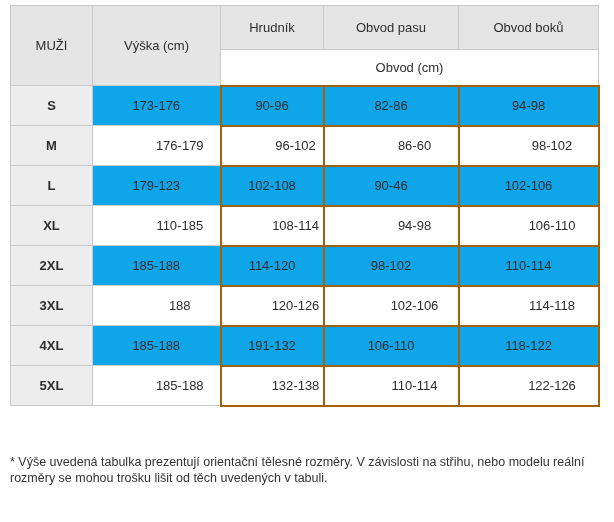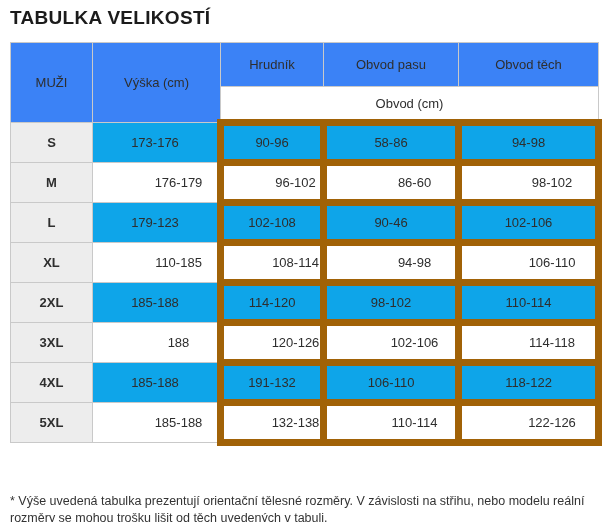--- a/index.html
+++ b/index.html
@@ -36,71 +36,70 @@
     border: 1px solid #c9c9c9;
     text-align: center;
     vertical-align: middle;
     padding: 0;
     font-weight: normal;
   }
   thead tr.hrow1 { height: 44px; }
   thead tr.hrow2 { height: 36px; margin-left: 20px; }
   tbody tr { height: 40px; }
 
-  thead th { background: #3b82f6; }
+  thead th { background: #e5e5e5; }
   td.span-cell { background: #ffffff; border-bottom-color: #555555; }
 
   tbody th.c1 { background: #ededed; font-weight: bold; }
   tbody tr.alt td.data { background: #0ea5e9; }
   tbody tr:not(.alt) td.data { background: #ffffff; padding-left: 47px; }
 
-  tbody td.dark { border: 7px solid #a16207; }
+  tbody td.dark { border: 2px solid #a16207; }
   tbody td.c2 { border-right-color: #555555; }
 
   .footnote {
     margin-top: 47px;
     max-width: 601px;
     font-size: 12.5px;
     line-height: 1.35;
     color: #333333;
   }
 </style>
 </head>
 <body>
 
 <div class="wrap">
 
-  <h1 class="page-title">TABULKA VELIKOSTÍ</h1>
 
   <table class="size-table">
     <colgroup>
       <col class="c1">
         <col class="c2">
         <col class="c3">
         <col class="c4">
         <col class="c5">
     </colgroup>
     <thead>
       <tr class="hrow1">
         <th rowspan="2" class="c1">MUŽI</th>
         <th rowspan="2" class="c2">Výška (cm)</th>
         <th class="c3">Hrudník</th>
         <th class="c4">Obvod pasu</th>
-        <th class="c5">Obvod těch</th>
+        <th class="c5">Obvod boků</th>
       </tr>
       <tr class="hrow2">
         <td colspan="3" class="span-cell">Obvod (cm)</td>
       </tr>
     </thead>
     <tbody>
   <tr class="alt">
     <th class="c1">S</th>
     <td class="c2 data">173-176</td>
     <td class="c3 data dark">90-96</td>
-    <td class="c4 data dark">58-86</td>
+    <td class="c4 data dark">82-86</td>
     <td class="c5 data dark">94-98</td>
   </tr>
 
   <tr>
     <th class="c1">M</th>
     <td class="c2 data">176-179</td>
     <td class="c3 data dark">96-102</td>
     <td class="c4 data dark">86-60</td>
     <td class="c5 data dark">98-102</td>
   </tr>

